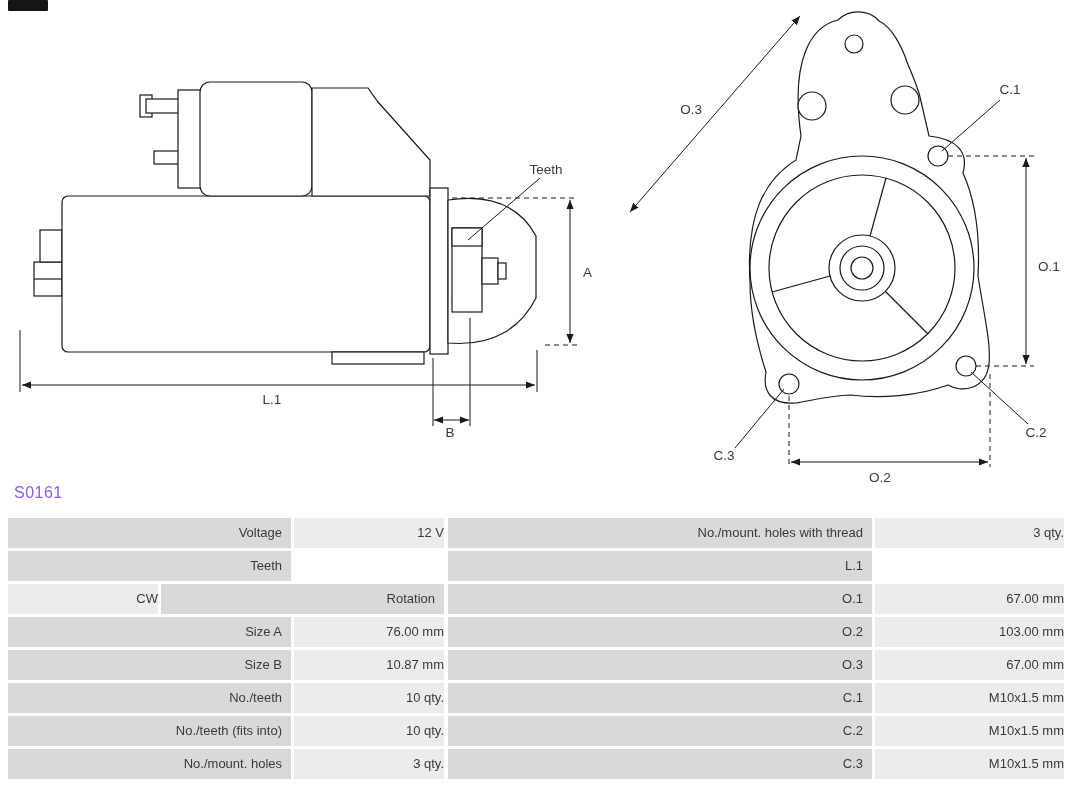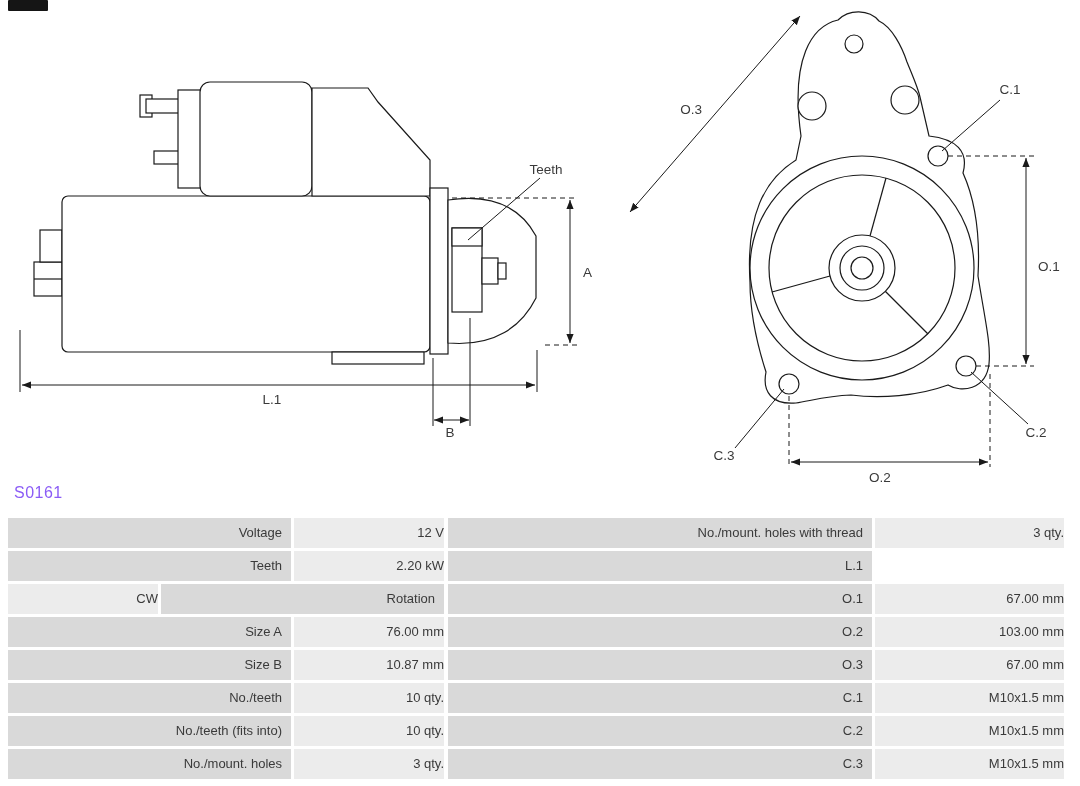--- a/index.html
+++ b/index.html
@@ -143,21 +143,20 @@
 
   <div id="part-number">S0161</div>
 
   <div id="left-table">
       <div class="spec-row">
         <div class="cell label">Voltage</div>
         <div class="cell value">12 V</div>
       </div>
       <div class="spec-row">
         <div class="cell label">Teeth</div>
-        <div class="cell value">2.20 kW</div>
       </div>
       <div class="spec-row">
         <div class="cell value">CW</div>
         <div class="cell label">Rotation</div>
       </div>
       <div class="spec-row">
         <div class="cell label">Size A</div>
         <div class="cell value">76.00 mm</div>
       </div>
       <div class="spec-row">

